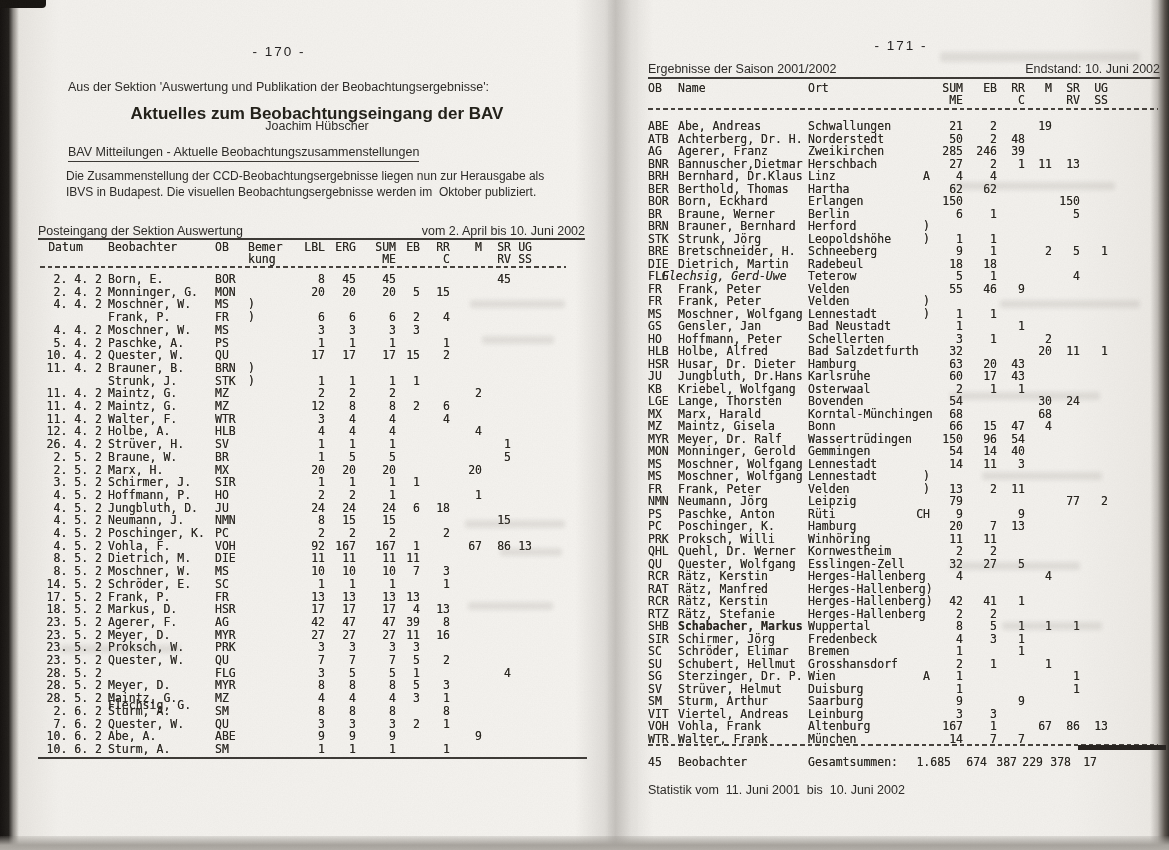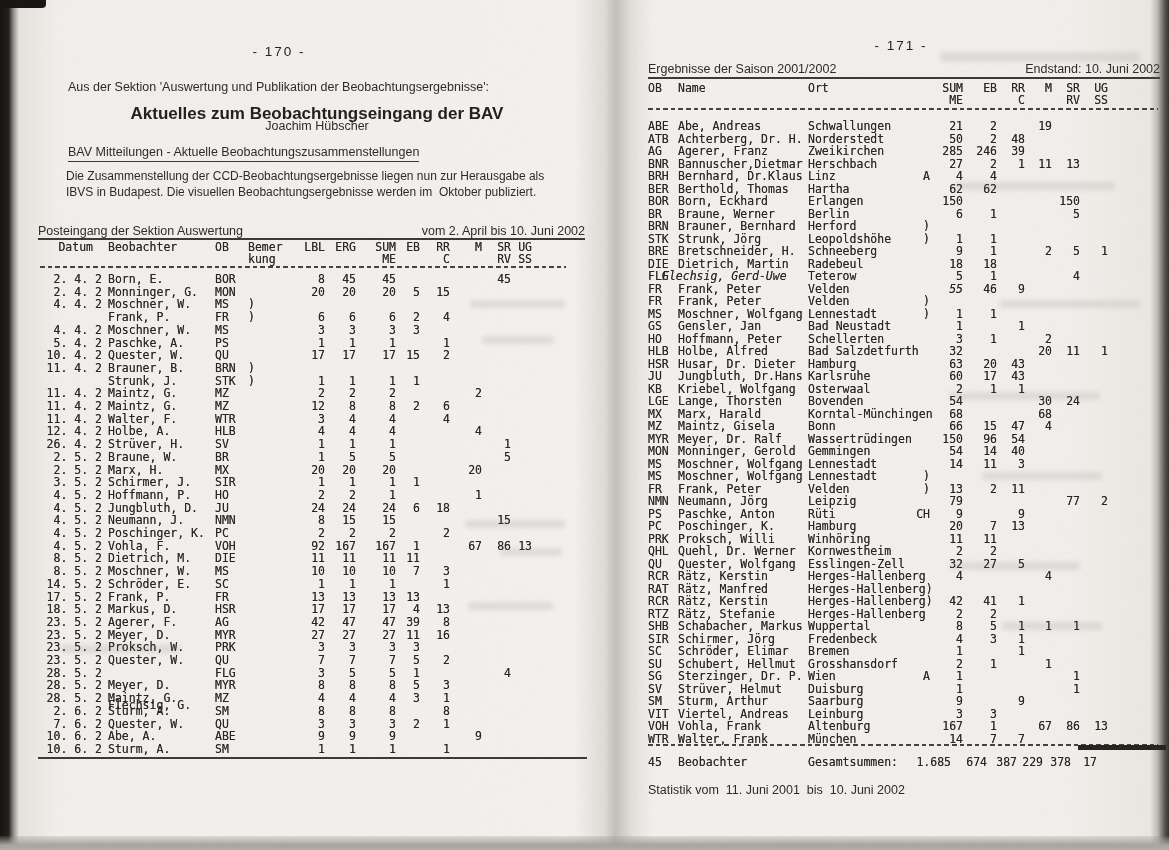--- a/index.html
+++ b/index.html
@@ -54,21 +54,21 @@
   <div class="abs para" style="left:52px;top:168px;width:507px;">Die Zusammenstellung der CCD-Beobachtungsergebnisse liegen nun zur Herausgabe als IBVS in Budapest. Die visuellen Beobachtungsergebnisse werden im  Oktober publiziert.</div>
 
   <div class="abs caption" style="left:24px;top:224px;">Posteingang der Sektion Auswertung</div>
   <div class="abs caption" style="left:24px;top:224px;width:547px;text-align:right;">vom 2. April bis 10. Juni 2002</div>
   <div class="rule" style="left:24px;top:238px;width:547px;height:2px;"></div>
 
   <div id="left-table" class="abs" style="left:16px;top:0;width:578px;height:850px;">
     <div class="dashes" style="left:10px;top:266px;width:526px;"></div>
     <div class="rule" style="left:8px;top:757px;width:549px;height:2px;"></div>
   <div class="trow" style="top: 240px;">
-        <span class="tcell" style="left: 8px; width: 55px; text-align: right;">Datum</span>
+        <span class="tcell" style="left: 8px; width: 55px; text-align: center;">Datum</span>
         <span class="tcell" style="left: 78px; width: 107px; text-align: left;">Beobachter</span>
         <span class="tcell" style="left: 185px; width: 30px; text-align: left;">OB</span>
         <span class="tcell" style="left: 218px; width: 40px; text-align: left;">Bemer</span>
         <span class="tcell" style="left: 255px; width: 40px; text-align: right;">LBL</span>
         <span class="tcell" style="left: 286px; width: 40px; text-align: right;">ERG</span>
         <span class="tcell" style="left: 326px; width: 40px; text-align: right;">SUM</span>
         <span class="tcell" style="left: 350px; width: 40px; text-align: right;">EB</span>
         <span class="tcell" style="left: 380px; width: 40px; text-align: right;">RR</span>
         <span class="tcell" style="left: 412px; width: 40px; text-align: right;">M</span>
         <span class="tcell" style="left: 441px; width: 40px; text-align: right;">SR</span>
@@ -564,21 +564,21 @@
         <span class="tcell" style="left: 24px; width: 128px; text-align: left; font-style: italic;">Flechsig, Gerd-Uwe</span>
         <span class="tcell" style="left: 170px; width: 125px; text-align: left;">Teterow</span>
         <span class="tcell" style="left: 285px; width: 40px; text-align: right;">5</span>
         <span class="tcell" style="left: 319px; width: 40px; text-align: right;">1</span>
         <span class="tcell" style="left: 402px; width: 40px; text-align: right;">4</span>
       </div>
       <div class="trow" style="top: 281.5px;">
         <span class="tcell" style="left: 10px; width: 30px; text-align: left;">FR</span>
         <span class="tcell" style="left: 40px; width: 128px; text-align: left;">Frank, Peter</span>
         <span class="tcell" style="left: 170px; width: 125px; text-align: left;">Velden</span>
-        <span class="tcell" style="left: 285px; width: 40px; text-align: right; font-style: italic;">55</span>
+        <span class="tcell" style="left: 285px; width: 40px; text-align: right;">55</span>
         <span class="tcell" style="left: 319px; width: 40px; text-align: right;">46</span>
         <span class="tcell" style="left: 347px; width: 40px; text-align: right;">9</span>
       </div>
       <div class="trow" style="top: 294px;">
         <span class="tcell" style="left: 10px; width: 30px; text-align: left;">FR</span>
         <span class="tcell" style="left: 40px; width: 128px; text-align: left;">Frank, Peter</span>
         <span class="tcell" style="left: 170px; width: 125px; text-align: left;">Velden</span>
         <span class="tcell" style="left: 262px; width: 30px; text-align: right;">)</span>
       </div>
       <div class="trow" style="top: 306.5px;">
@@ -768,21 +768,21 @@
       </div>
       <div class="trow" style="top: 606.5px;">
         <span class="tcell" style="left: 10px; width: 30px; text-align: left;">RTZ</span>
         <span class="tcell" style="left: 40px; width: 128px; text-align: left;">Rätz, Stefanie</span>
         <span class="tcell" style="left: 170px; width: 125px; text-align: left;">Herges-Hallenberg</span>
         <span class="tcell" style="left: 285px; width: 40px; text-align: right;">2</span>
         <span class="tcell" style="left: 319px; width: 40px; text-align: right;">2</span>
       </div>
       <div class="trow" style="top: 619px;">
         <span class="tcell" style="left: 10px; width: 30px; text-align: left;">SHB</span>
-        <span class="tcell" style="left: 40px; width: 128px; text-align: left;">Schabacher, Markus</span>
+        <span class="tcell" style="left: 40px; width: 128px; text-align: left; font-weight: bold;">Schabacher, Markus</span>
         <span class="tcell" style="left: 170px; width: 125px; text-align: left;">Wuppertal</span>
         <span class="tcell" style="left: 285px; width: 40px; text-align: right;">8</span>
         <span class="tcell" style="left: 319px; width: 40px; text-align: right;">5</span>
         <span class="tcell" style="left: 347px; width: 40px; text-align: right;">1</span>
         <span class="tcell" style="left: 374px; width: 40px; text-align: right;">1</span>
         <span class="tcell" style="left: 402px; width: 40px; text-align: right;">1</span>
       </div>
       <div class="trow" style="top: 631.5px;">
         <span class="tcell" style="left: 10px; width: 30px; text-align: left;">SIR</span>
         <span class="tcell" style="left: 40px; width: 128px; text-align: left;">Schirmer, Jörg</span>

